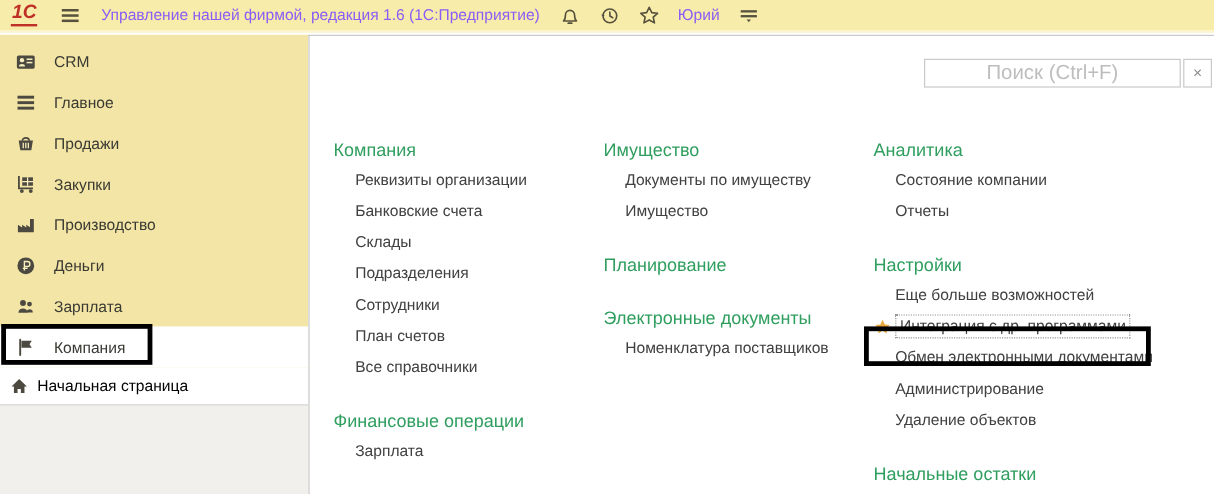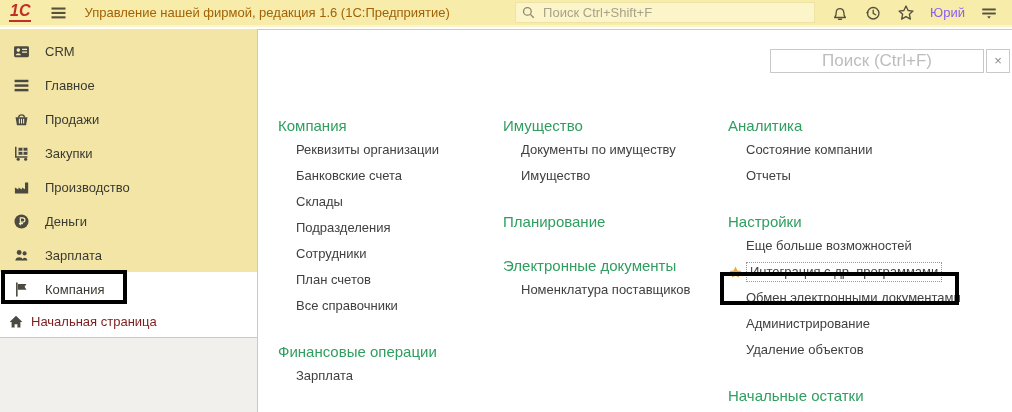--- a/index.html
+++ b/index.html
@@ -11,21 +11,21 @@
   }
   
   .topbar{
     position:absolute;top:0;left:0;width:1012px;height:27px;
     background:#f8ecab;border-bottom:2px solid #fbf4cd;
     display:flex;align-items:center;
   }
   .logo{margin-left:9px;font-weight:bold;font-size:16px;line-height:16px;
     color:#bf3127;border-bottom:2px solid #bf3127;padding:0 1px 1px 1px;font-style:italic;}
   .tb-burger{margin-left:18px;width:19px;height:16px;color:#56523e;cursor:pointer;}
-  .tb-title{margin-left:16px;font-size:13px;color:#a16207;white-space:nowrap;}
+  .tb-title{margin-left:16px;font-size:13px;color:#8b5cf6;white-space:nowrap;}
   .tb-search{
     margin-left:auto;width:300px;height:21px;background:#fcf5c9;
     border:1px solid #eee2a4;display:flex;align-items:center;padding:0 5px;
   }
   .tb-search .icon{width:15px;height:15px;color:#8d876e;flex:0 0 auto;}
   .tb-search input{
     flex:1;border:0;background:transparent;outline:none;margin-left:5px;
     font-family:"Liberation Sans",sans-serif;font-size:13px;color:#444;
   }
   .tb-search input::placeholder{color:#a8a289;}
@@ -43,21 +43,21 @@
     height:34px;display:flex;align-items:center;padding-left:13px;cursor:pointer;
   }
   .side-item .icon{width:17px;height:17px;color:#4c4a40;flex:0 0 auto;}
   .side-item .lbl{margin-left:15px;font-size:13px;color:#3a3a33;}
   .side-item.active{background:#ffffff;}
   .home-row{
     height:32px;background:#ffffff;display:flex;align-items:center;
     padding-left:8px;border-bottom:1px solid #c9c9c9;cursor:pointer;
   }
   .home-row .icon{width:16px;height:16px;color:#4c4a40;}
-  .home-row .lbl{margin-left:7px;font-size:13px;color:#7f1d1d;}
+  .home-row .lbl{margin-left:7px;font-size:13px;color:#000000;}
   .side-rest{flex:1;background:#f1f0ed;}
   
   .main{
     position:absolute;top:29px;left:257px;width:755px;height:383px;
     background:#fff;border-left:1px solid #c9c9c9;border-top:1px solid #c9c9c9;
     overflow:hidden;
   }
   .main-search{position:absolute;top:19px;left:512px;display:flex;align-items:center;}
   .main-search input{
     width:214px;height:24px;border:1px solid #c9c9c9;padding:0 6px;outline:none;
@@ -103,29 +103,20 @@
       <svg viewBox="0 0 16 16" xmlns="http://www.w3.org/2000/svg">
           <g fill="currentColor">
             <rect x="1" y="2.5" width="14" height="2.1"></rect>
             <rect x="1" y="6.9" width="14" height="2.1"></rect>
             <rect x="1" y="11.3" width="14" height="2.1"></rect>
           </g>
         </svg>
     </span>
     <span class="tb-title">Управление нашей фирмой, редакция 1.6 (1С:Предприятие)</span>
 
-    <div class="tb-search">
-      <span class="icon">
-        <svg viewBox="0 0 16 16" xmlns="http://www.w3.org/2000/svg">
-            <circle cx="6.8" cy="6.8" r="4.1" fill="none" stroke="currentColor" stroke-width="1.4"></circle>
-            <line x1="10" y1="10" x2="13.6" y2="13.6" stroke="currentColor" stroke-width="1.5"></line>
-          </svg>
-      </span>
-      <input type="text" placeholder="Поиск Ctrl+Shift+F" style="">
-    </div>
 
     <div class="tb-icons">
       <span class="icon">
         <svg viewBox="0 0 16 16" xmlns="http://www.w3.org/2000/svg">
             <path d="M3.2 12h9.6c-1.4-1.2-1.4-3-1.4-4.3 0-2.1-1.5-3.6-3.4-3.6S4.6 5.6 4.6 7.7c0 1.3 0 3.1-1.4 4.3z" fill="none" stroke="currentColor" stroke-width="1.2" stroke-linejoin="round"></path>
             <path d="M6.7 13.6h2.6" stroke="currentColor" stroke-width="1.3" stroke-linecap="round"></path>
           </svg>
       </span>
       <span class="icon">
         <svg viewBox="0 0 16 16" xmlns="http://www.w3.org/2000/svg">

